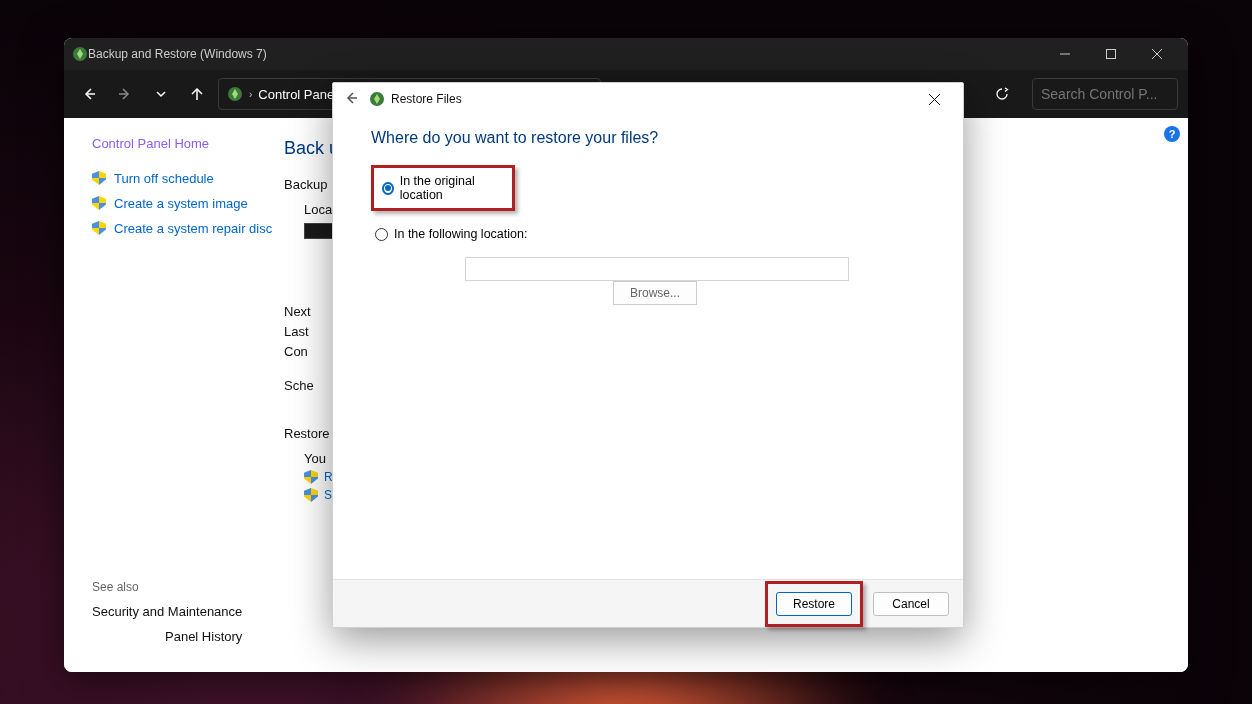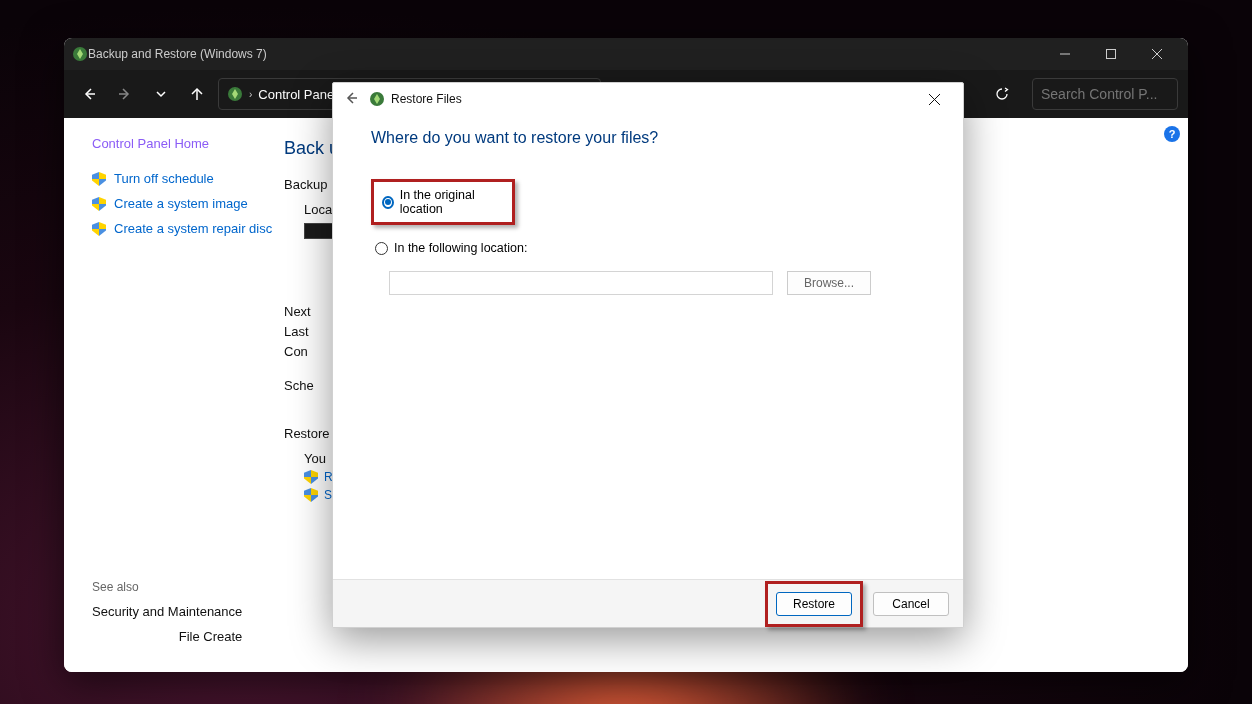--- a/index.html
+++ b/index.html
@@ -54,21 +54,21 @@
     color: #888; font-size: 12px; margin-left: 6px;
   }
   .search-box input {
     flex: 1; background: transparent; border: none; color: #ef4444; font-size: 14px;
     outline: none; text-overflow: ellipsis;
   }
   .cp-body { flex: 1; display: flex; background: #ffffff; position: relative; }
   .cp-sidebar { width: 220px; padding: 18px 0 18px 28px; font-size: 13px; }
   .cp-sidebar .home-link { color: #8b5cf6; margin-bottom: 20px; display: block; }
   .cp-sidebar .shield-link {
-    display: flex; align-items: flex-end; gap: 8px; color: #0066cc;
+    display: flex; align-items: flex-start; gap: 8px; color: #0066cc;
     margin-bottom: 10px; font-size: 13px;
   }
   .shield-icon {
     width: 14px; height: 14px; display: inline-block;
     background: conic-gradient(#ffd400 0deg 90deg, #4a90e2 90deg 180deg, #ffd400 180deg 270deg, #4a90e2 270deg 360deg);
     clip-path: polygon(50% 0%, 100% 20%, 100% 60%, 50% 100%, 0% 60%, 0% 20%);
     flex-shrink: 0;
   }
   .cp-sidebar .see-also { position: absolute; bottom: 18px; left: 28px; }
   .cp-sidebar .see-also .hdr { color: #666; font-size: 12px; margin-bottom: 10px; }
@@ -105,40 +105,40 @@
   .dlg-titlebar {
     height: 32px; display: flex; align-items: center; padding: 0 6px;
     font-size: 12px; color: #111;
   }
   .dlg-back { width: 24px; text-align: center; color: #444; font-size: 14px; }
   .dlg-close {
     margin-left: auto; width: 46px; height: 30px; display: flex;
     align-items: center; justify-content: center; font-size: 13px; color: #111;
   }
   .dlg-body { flex: 1; padding: 14px 38px; }
-  .dlg-body .question { color: #003a7e; font-size: 16px; margin-bottom: 32px; }
+  .dlg-body .question { color: #003a7e; font-size: 16px; margin-bottom: 18px; }
   .radio-row { display: flex; align-items: center; gap: 6px; font-size: 12.5px; margin-bottom: 14px; padding: 2px 4px; }
   .radio-row.highlight { border: 3px solid #b02020; padding: 6px 8px; width: 144px; box-shadow: 3px 3px 4px rgba(0,0,0,0.3); }
   .radio-outer {
     width: 13px; height: 13px; border: 1.5px solid #333; border-radius: 50%;
     display: flex; align-items: center; justify-content: center;
   }
   .radio-outer.checked { border-color: #0067c0; border-width: 2px; }
   .radio-outer.checked::after {
     content: ""; width: 6px; height: 6px; border-radius: 50%; background: #0067c0;
   }
   .path-input {
     margin-left: 18px; width: 384px; height: 24px; border: 1px solid #d4d4d4;
     background: #fff; font-size: 12px; padding: 0 6px;
   }
   .browse-btn {
     width: 84px; height: 24px; border: 1px solid #cccccc; background: #fdfdfd;
     color: #666; font-size: 12px; margin-left: 14px;
   }
-  .input-row { display: flex; align-items: center; }
+  .input-row { display: flex; align-items: center; flex-direction: column; }
   .dlg-footer {
     height: 48px; border-top: 1px solid #e2e2e2; background: #f5f5f5;
     display: flex; align-items: center; justify-content: flex-end; padding: 0 14px; gap: 10px;
   }
   .dlg-btn {
     min-width: 76px; height: 24px; border: 1px solid #c0c0c0; background: #fdfdfd;
     font-size: 12px; border-radius: 3px;
   }
   .dlg-btn.primary { border: 1px solid #0067c0; }
   .restore-highlight {
@@ -243,21 +243,21 @@
         <span>Create a system image</span>
       </div>
       <div class="shield-link">
         <span class="shield-icon"></span>
         <span>Create a system repair disc</span>
       </div>
 
       <div class="see-also">
         <div class="hdr">See also</div>
         <a>Security and Maintenance</a>
-        <a>File Create</a>
+        <a>Panel History</a>
       </div>
     </div>
 
     <div class="cp-main">
       <div class="backup-title">Back u</div>
       <div class="section-label">Backup</div>
       <div style="margin-left:20px">
         <div>Loca</div>
         <span class="drive-icon"></span>
       </div>

